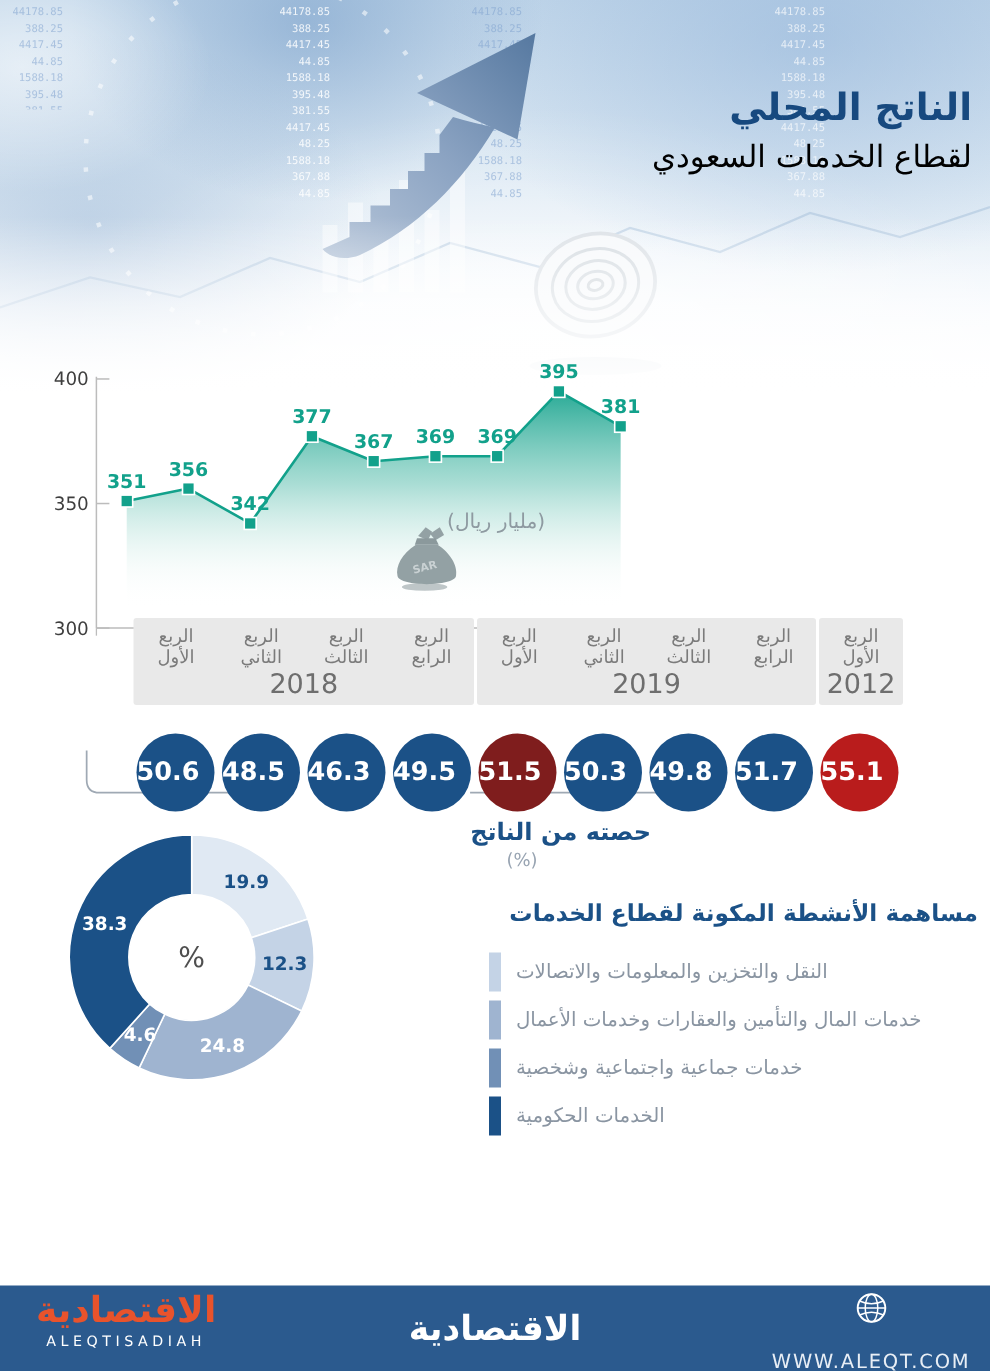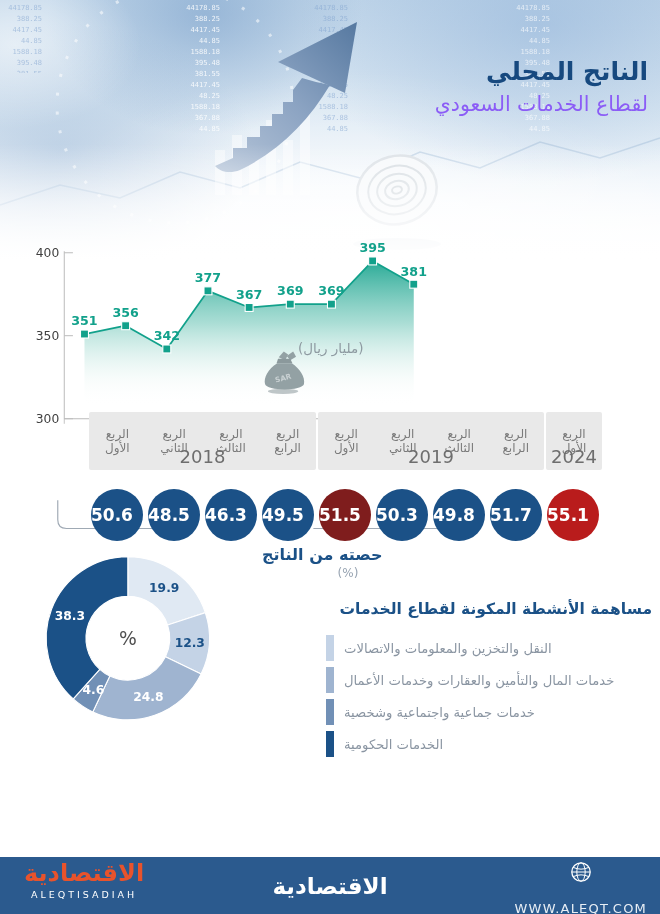--- a/index.html
+++ b/index.html
@@ -16,32 +16,32 @@
       linear-gradient(180deg,#c2d7ea 0%,#dbe8f3 45%,#f4f8fc 78%,#ffffff 100%);}
   .hero::after{content:"";position:absolute;inset:0;
       background:linear-gradient(180deg, transparent 55%, rgba(255,255,255,.55) 78%, #fff 100%);}
   .numcol{position:absolute;font-family:"DejaVu Sans Mono",monospace;font-size:7px;line-height:11px;
       white-space:pre;color:rgba(255,255,255,.85);text-align:right;}
   .numcol.b{color:rgba(125,160,205,.55);}
   .heroSvg{position:absolute;left:0;top:0;}
   
   .titleBlock{position:absolute;top:55px;right:12px;text-align:right;z-index:5;direction:rtl;}
   .titleBlock .t1{font-size:25px;font-weight:bold;color:#17497f;line-height:34px;}
-  .titleBlock .t2{font-size:20.5px;color:#8b5cf6;line-height:30px;}
+  .titleBlock .t2{font-size:20.5px;color:#000000;line-height:30px;}
   
   .chartSvg{position:absolute;left:0;top:0;z-index:3;pointer-events:none;}
   
   .xbox{position:absolute;top:412px;height:58px;background:#e9e9e9;border-radius:2px;z-index:4;}
   .xbox .cells{display:flex;height:34px;}
-  .cell{flex:1;text-align:center;padding-top:15px;font-size:12px;line-height:14px;color:#7b7b7b;}
+  .cell{flex:1;text-align:center;padding-top:5px;font-size:12px;line-height:14px;color:#7b7b7b;}
   .xbox .year{text-align:center;font-size:18px;color:#6e6e6e;line-height:22px;}
   
   .badge{position:absolute;top:489px;width:52px;height:52px;border-radius:50%;
      color:#fff;font-size:17px;font-weight:bold;line-height:52px;text-align:left;z-index:4;}
-  .shareLabel{position:absolute;left:262px;width:172px;top:545px;text-align:left;
+  .shareLabel{position:absolute;left:262px;width:172px;top:545px;text-align:right;
      font-size:16px;font-weight:bold;color:#1b5187;z-index:4;direction:rtl;}
   .sharePct{position:absolute;left:262px;width:172px;top:566px;text-align:center;
      font-size:12px;color:#98a4b2;z-index:4;}
   .unitNote{position:absolute;left:298px;width:76px;top:340px;text-align:left;direction:rtl;
      font-size:13.5px;color:#8e9aa1;z-index:4;}
   
   .legend{position:absolute;left:326px;top:600px;width:326px;z-index:4;}
   .legendTitle{text-align:right;direction:rtl;font-size:15.5px;font-weight:bold;color:#1b5187;
      margin-bottom:17px;}
   .lrow{display:flex;align-items:center;height:26px;margin-bottom:6px;}
@@ -279,21 +279,21 @@
         </div>
         <div class="year">2019</div>
       </div>
       <div class="xbox" style="left: 546px; width: 56px;">
         <div class="cells">
           <div class="cell" dir="rtl">
             <div>الربع</div>
             <div>الأول</div>
           </div>
         </div>
-        <div class="year">2024</div>
+        <div class="year">2012</div>
       </div>
     </div>
 
   <div id="badges">
       <div class="badge" style="left: 91px; background: rgb(27, 81, 135);">50.6</div>
       <div class="badge" style="left: 148px; background: rgb(27, 81, 135);">48.5</div>
       <div class="badge" style="left: 205px; background: rgb(27, 81, 135);">46.3</div>
       <div class="badge" style="left: 262px; background: rgb(27, 81, 135);">49.5</div>
       <div class="badge" style="left: 319px; background: #7f1d1d;">51.5</div>
       <div class="badge" style="left: 376px; background: rgb(27, 81, 135);">50.3</div>

